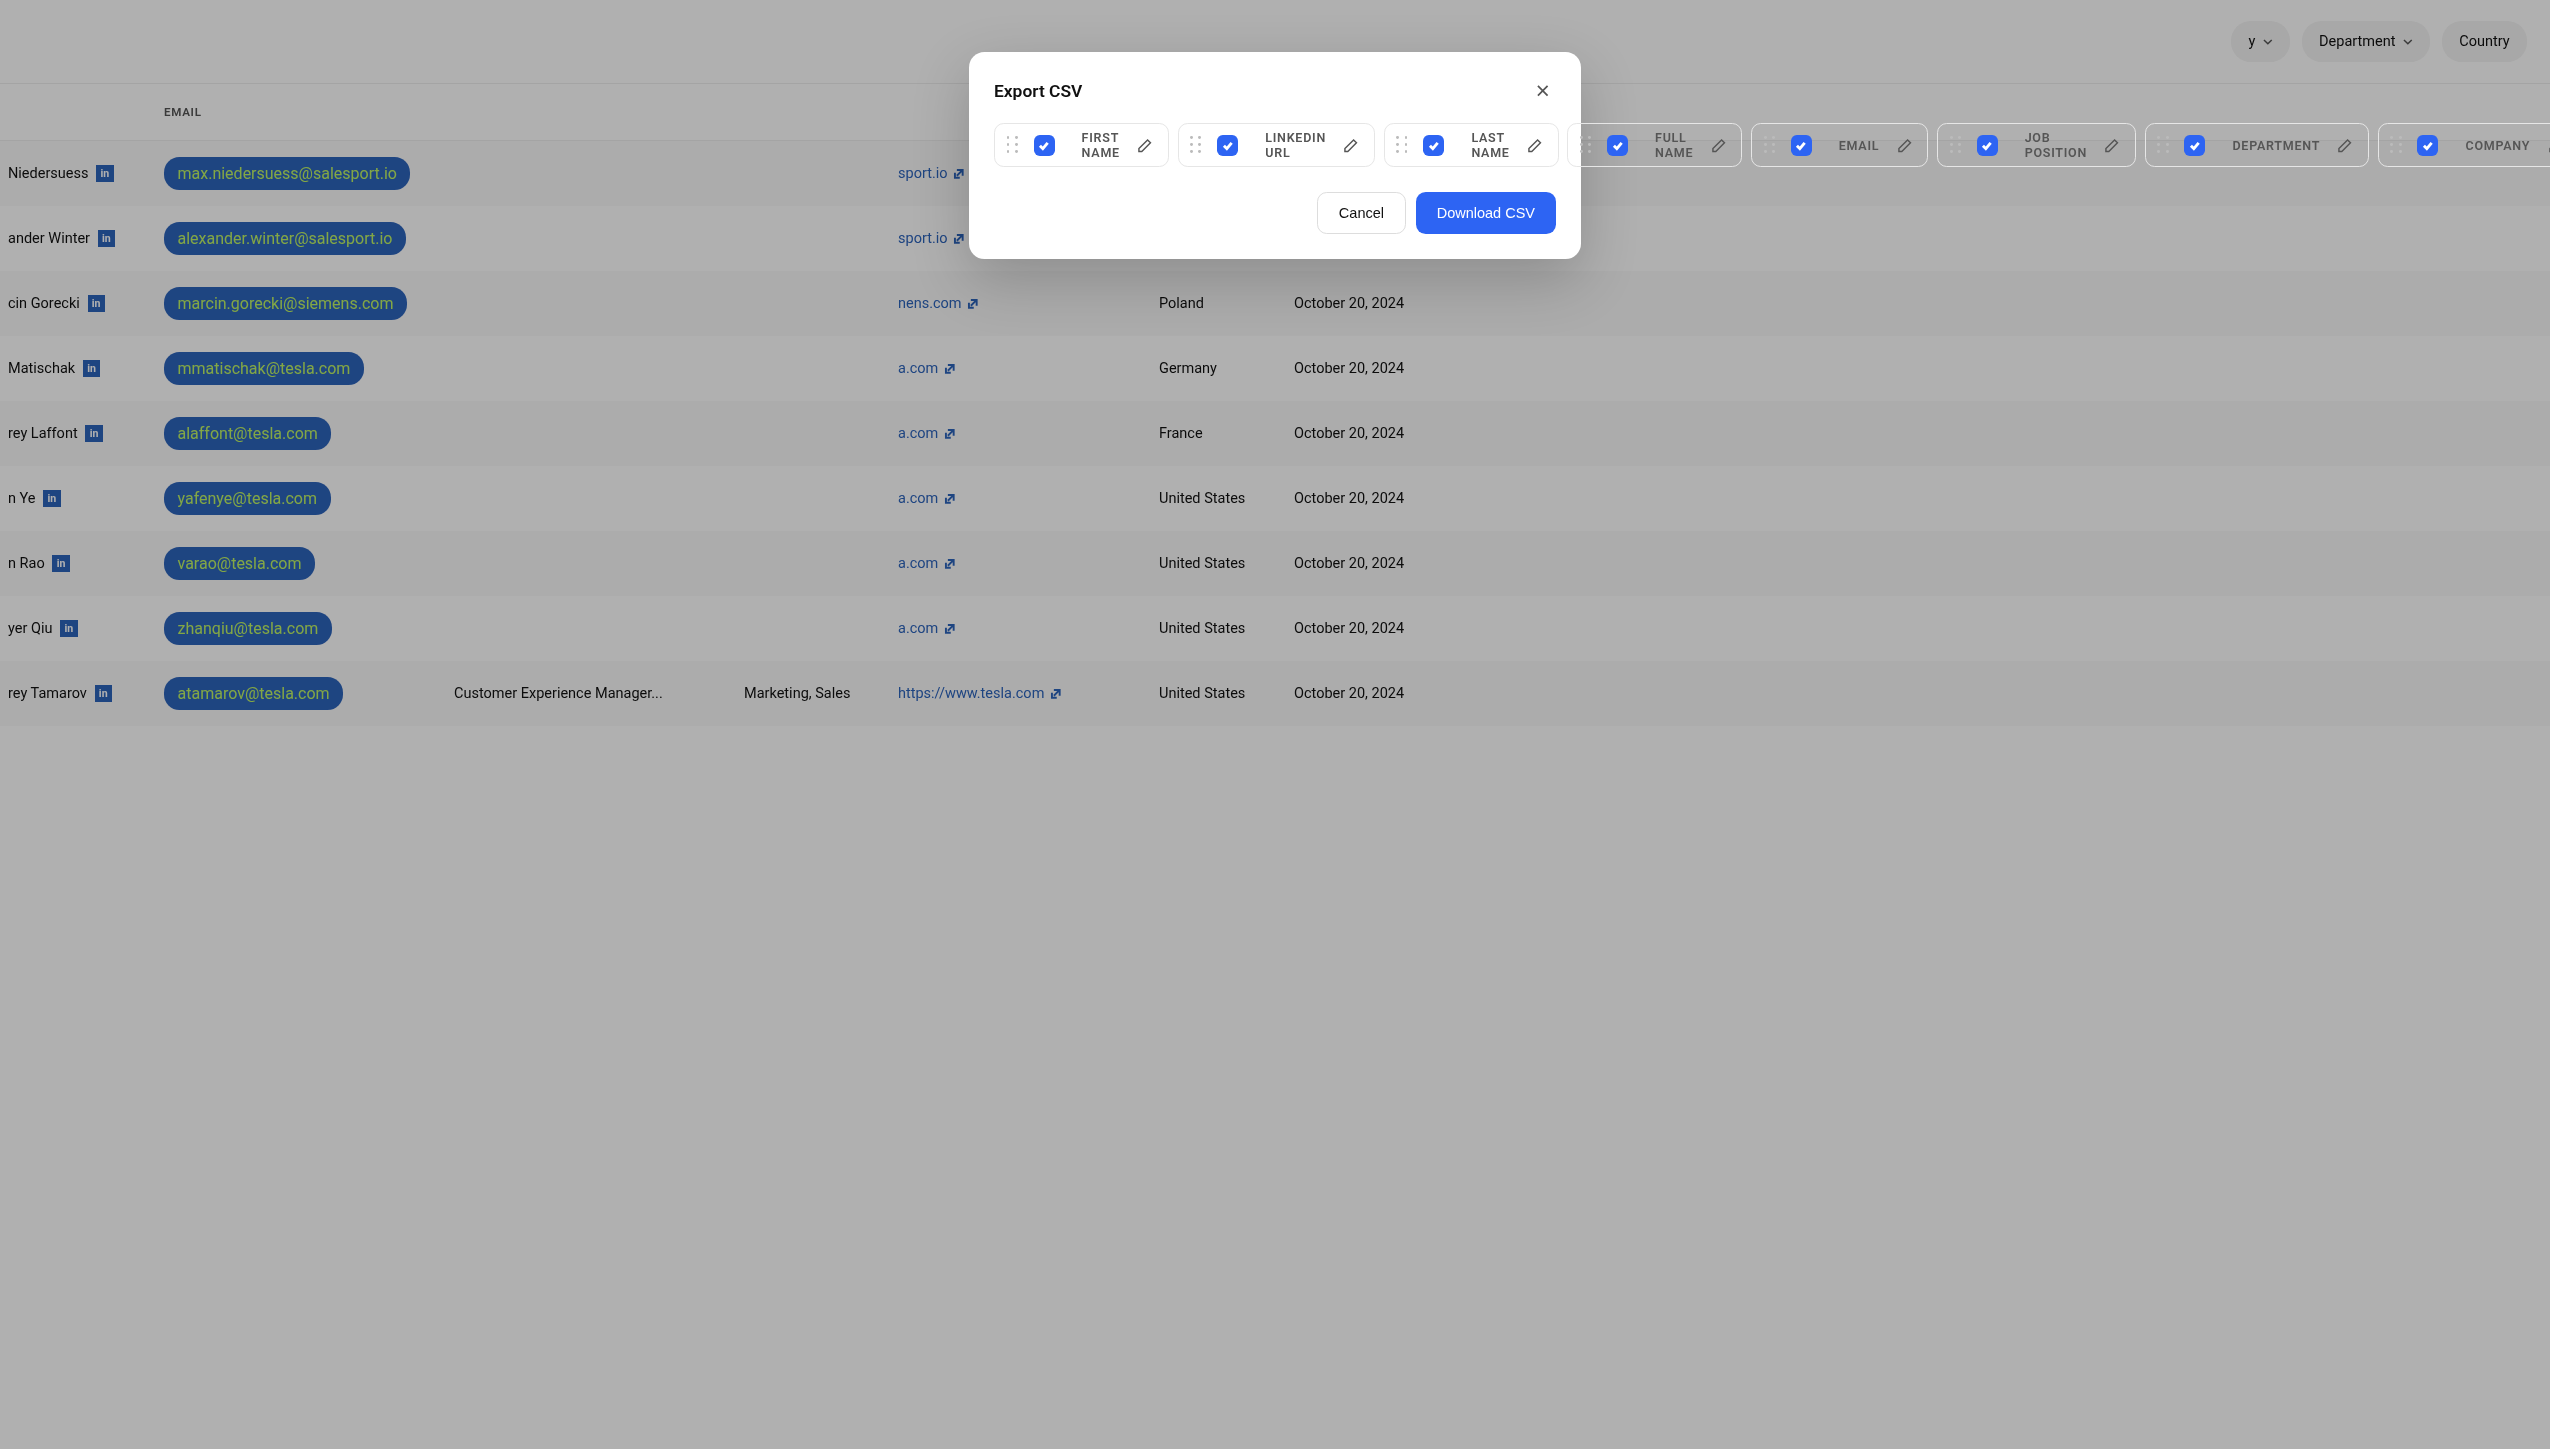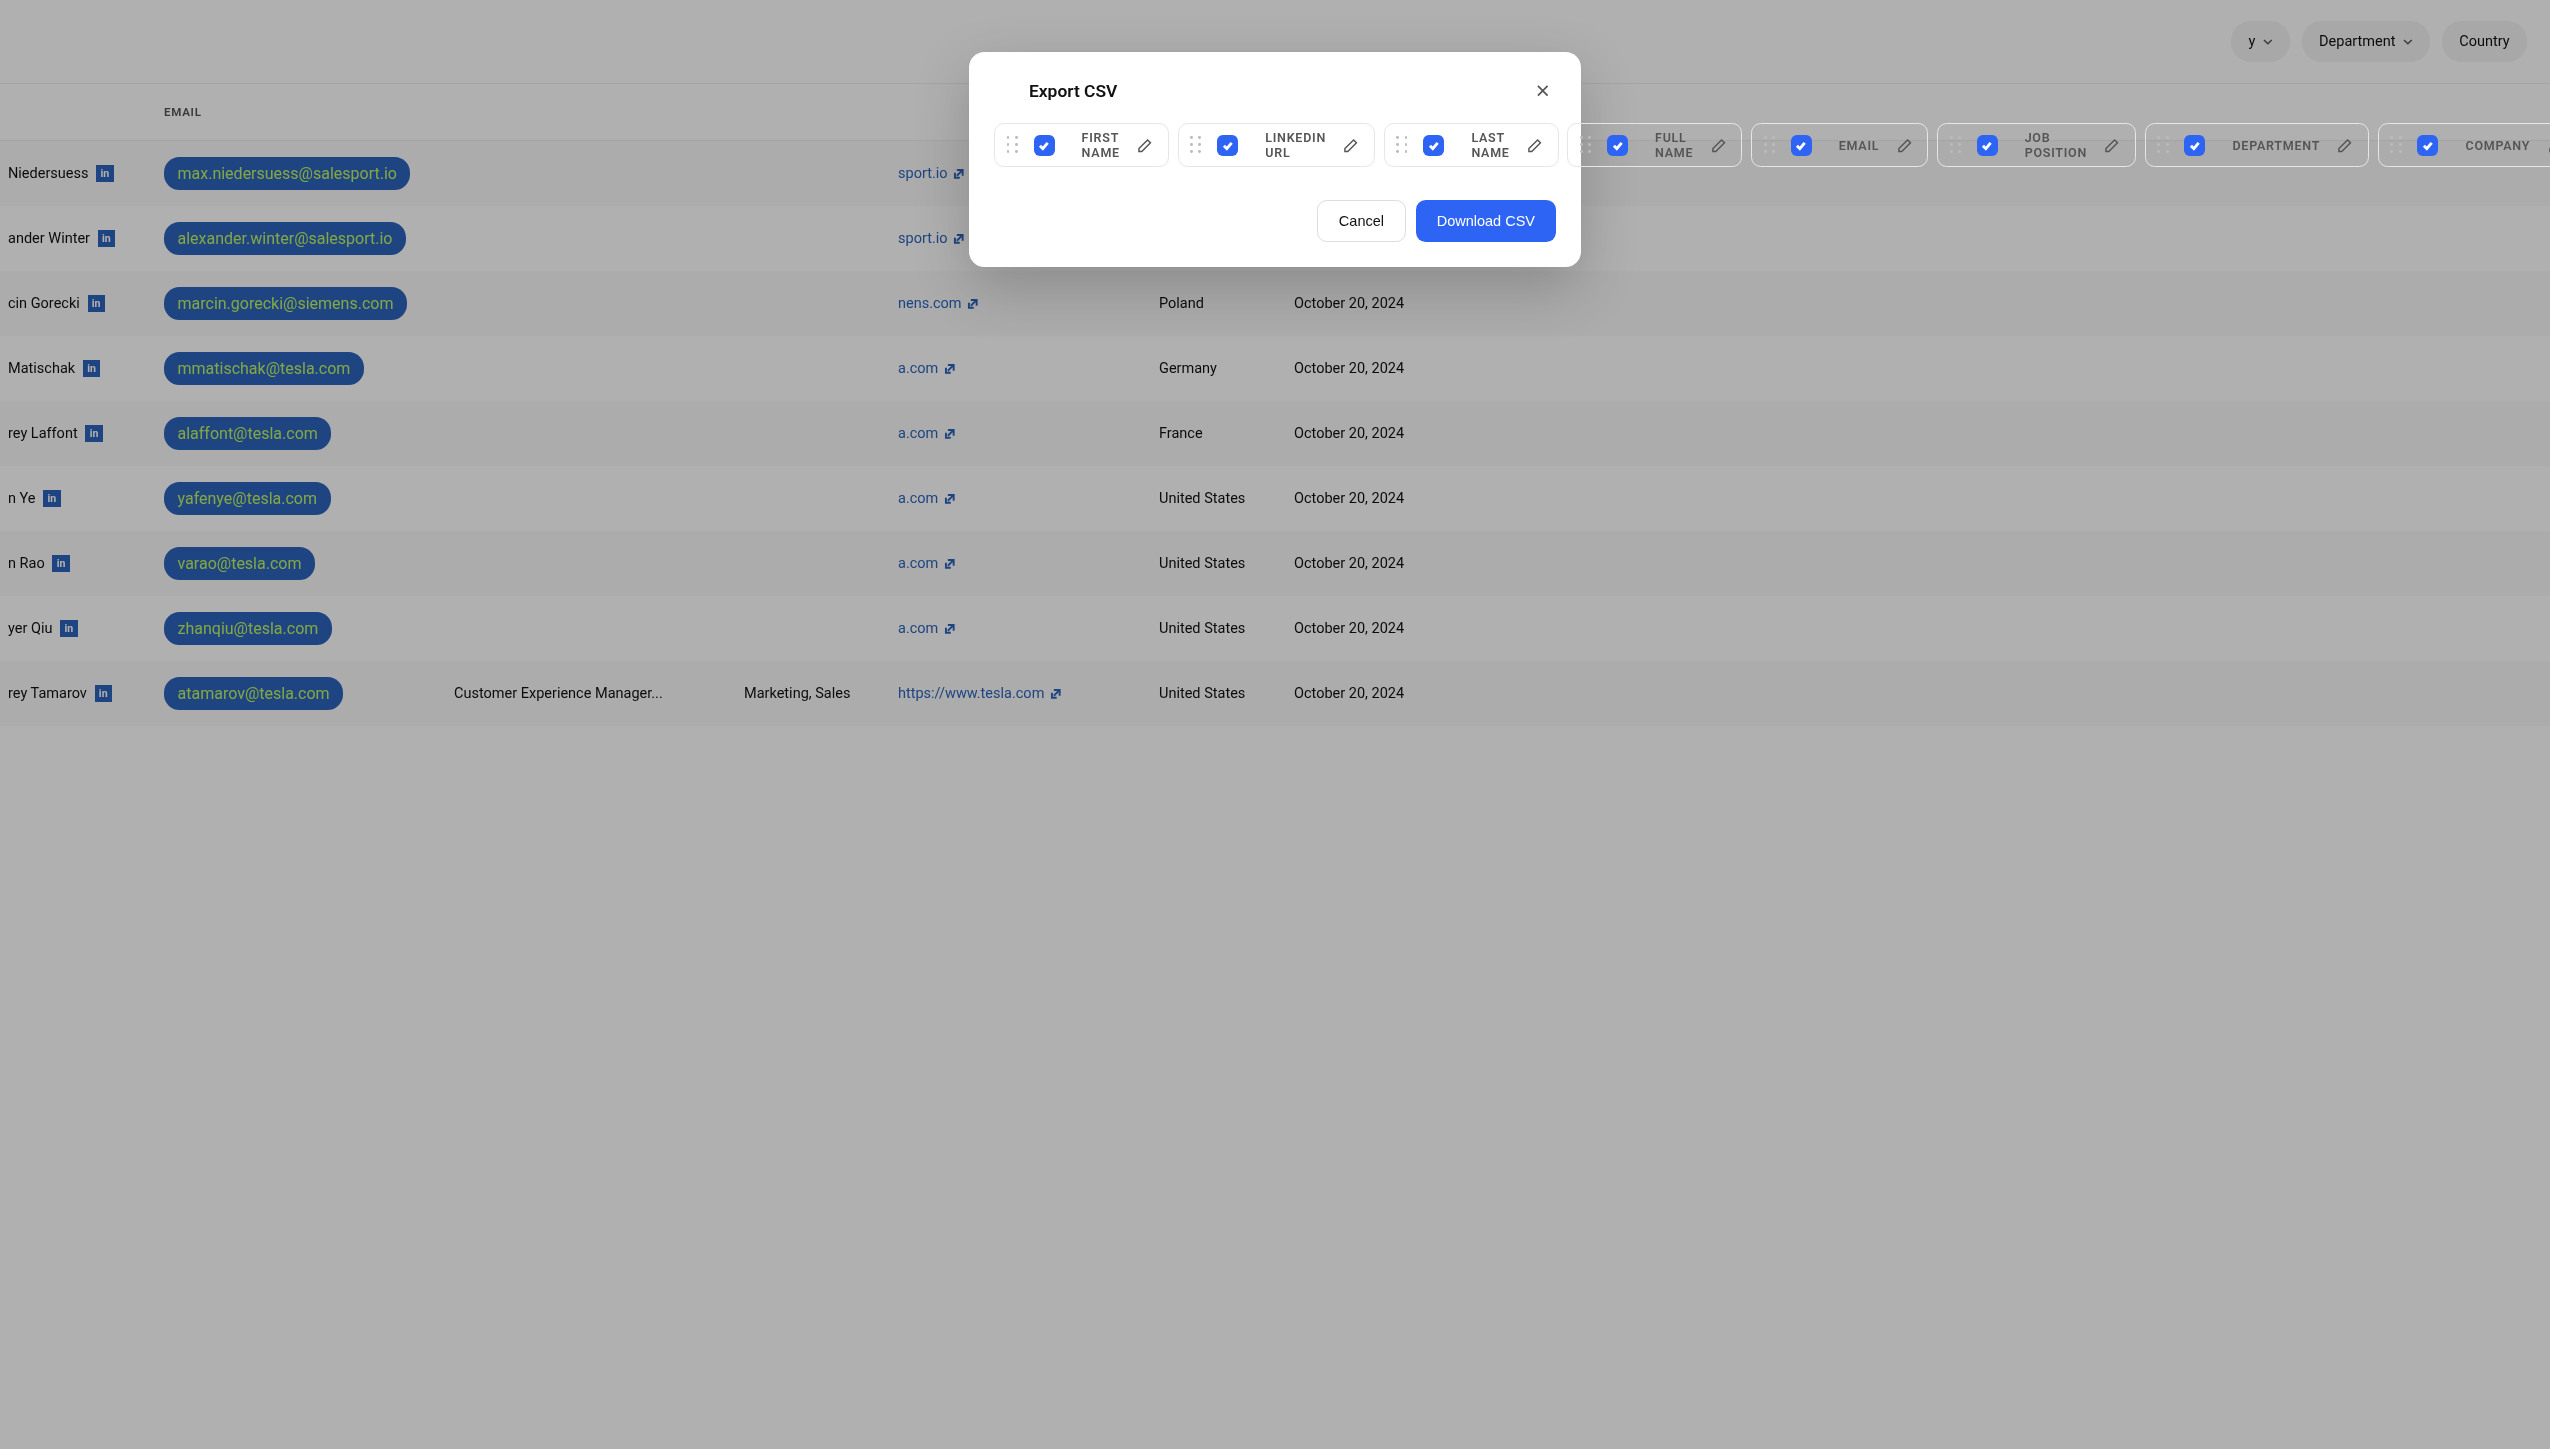--- a/index.html
+++ b/index.html
@@ -104,21 +104,20 @@
   background: #fff;
   border-radius: 15.4px;
   padding: 25px;
   box-shadow: 0 19.3px 58px rgba(0,0,0,0.2);
 }
 .modal-head {
   display: flex;
   justify-content: space-between;
   align-items: center;
   margin-bottom: 19.3px;
-  margin-left: 35px;
 }
 .modal-title { font-size: 17.4px; font-weight: 600; color: #111; }
 .close-btn {
   width: 27px; height: 27px;
   display: flex; align-items: center; justify-content: center;
   cursor: pointer;
   color: #555;
 }
 .field-list { display: flex; flex-direction: row; gap: 8.7px; }
 .field-row {
@@ -171,21 +170,20 @@
 .btn {
   height: 42px;
   padding: 0 21px;
   border-radius: 9.7px;
   font-size: 14.5px;
   font-weight: 500;
   display: inline-flex;
   align-items: center;
   cursor: pointer;
   border: none;
-  margin-top: 8px;
 }
 .btn-secondary { background: #fff; border: 1px solid #ddd; color: #111; }
 .btn-primary { background: #2d64f3; color: #fff; }
 </style>
 </head>
 <body>
 
 <div class="bg-wrap">
 
   <div class="filter-bar">

